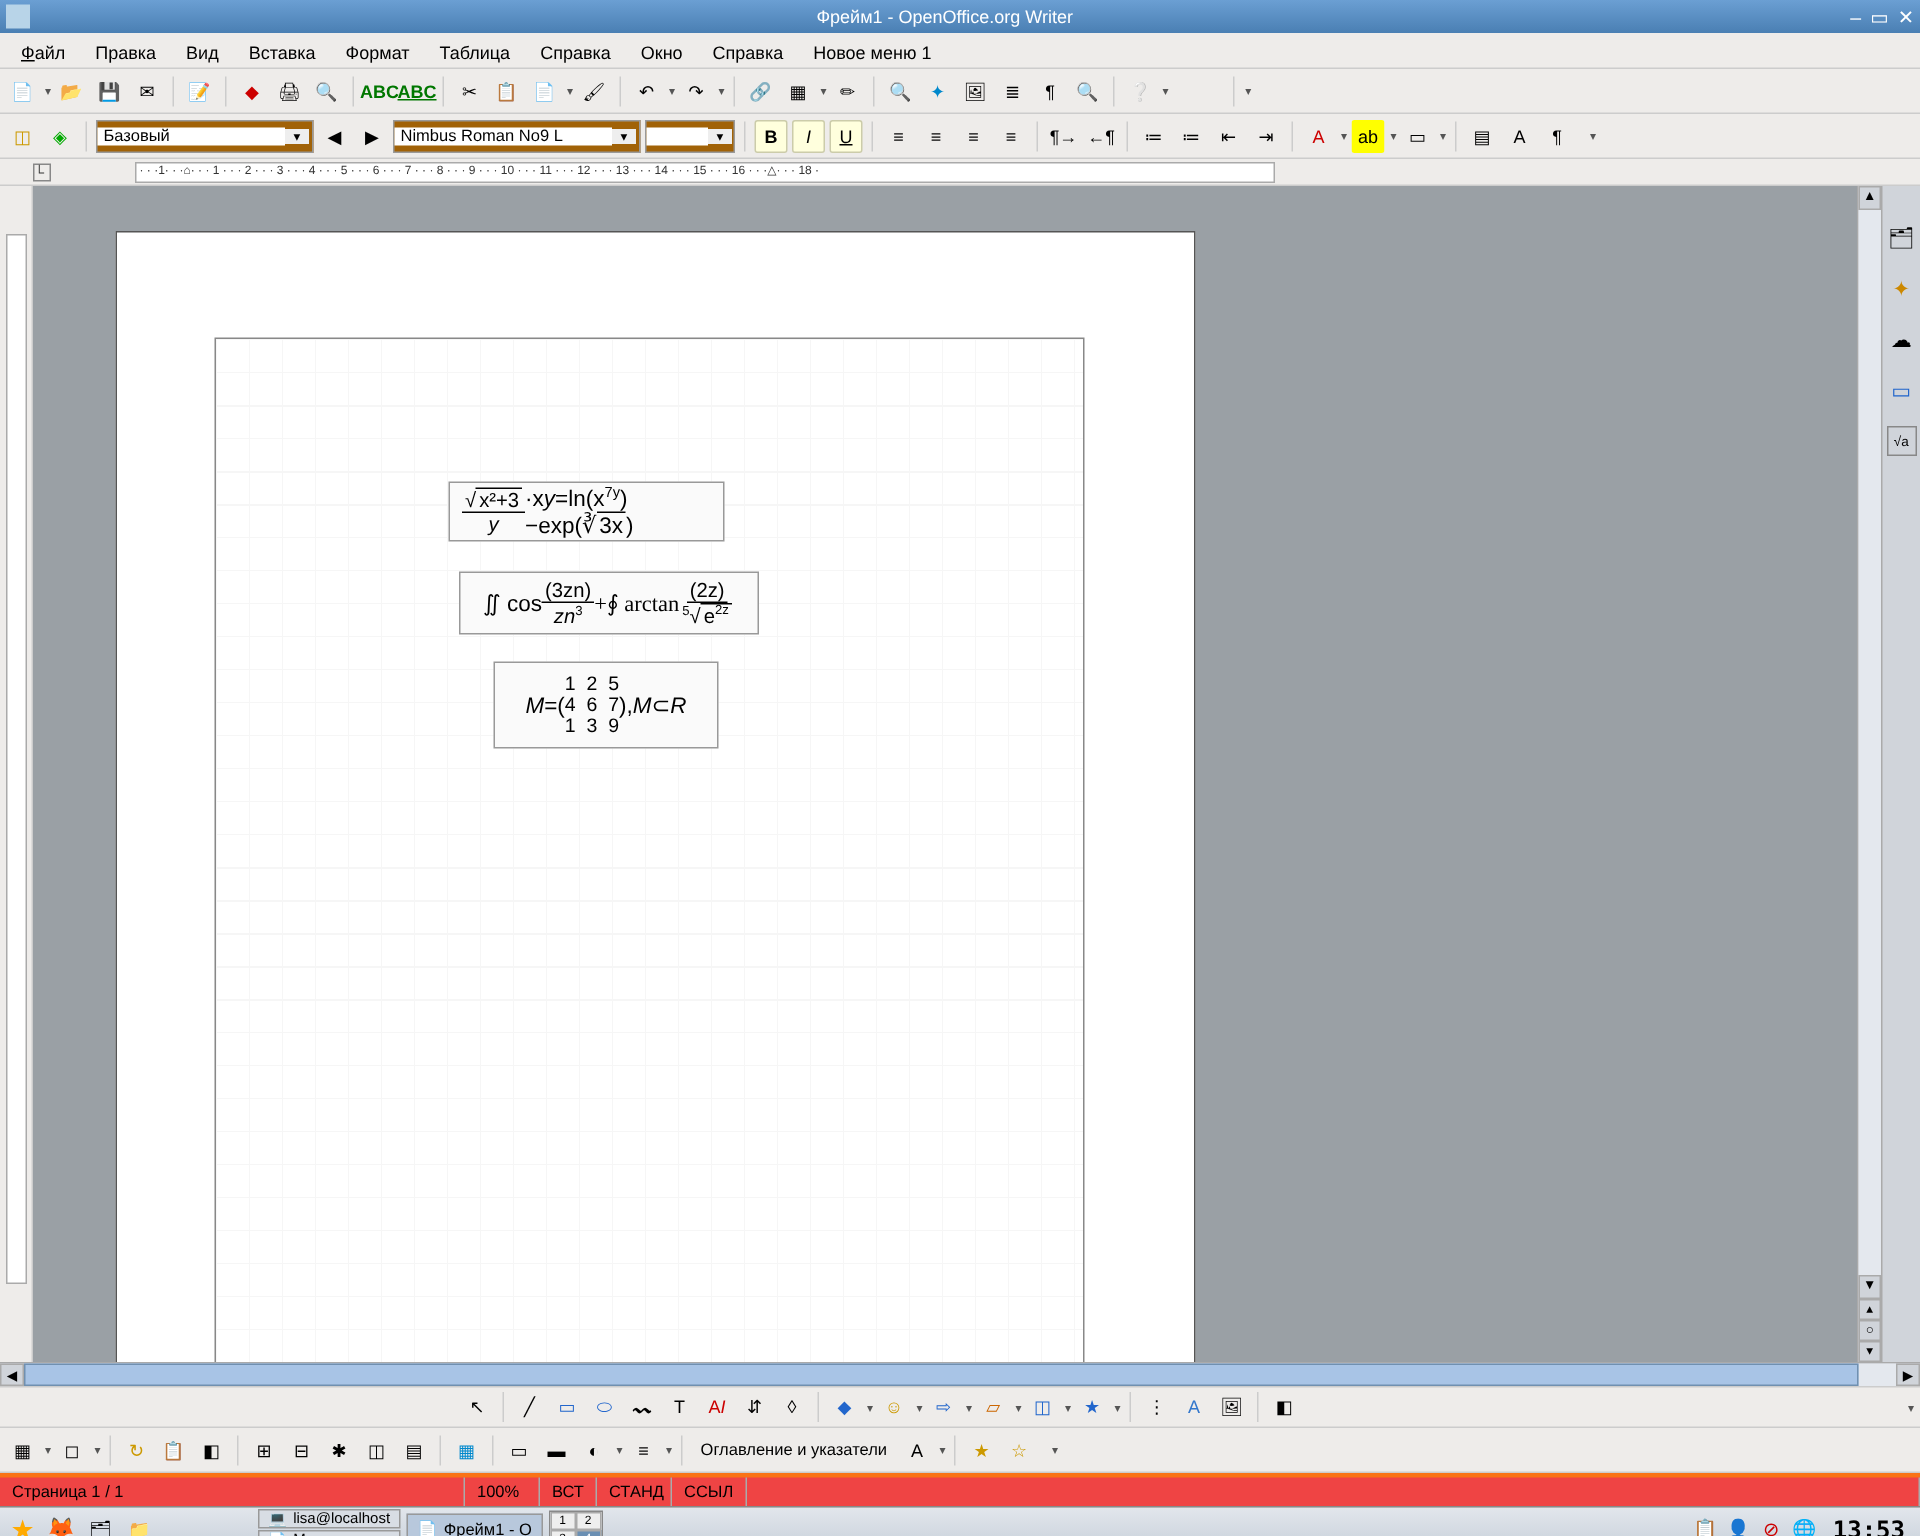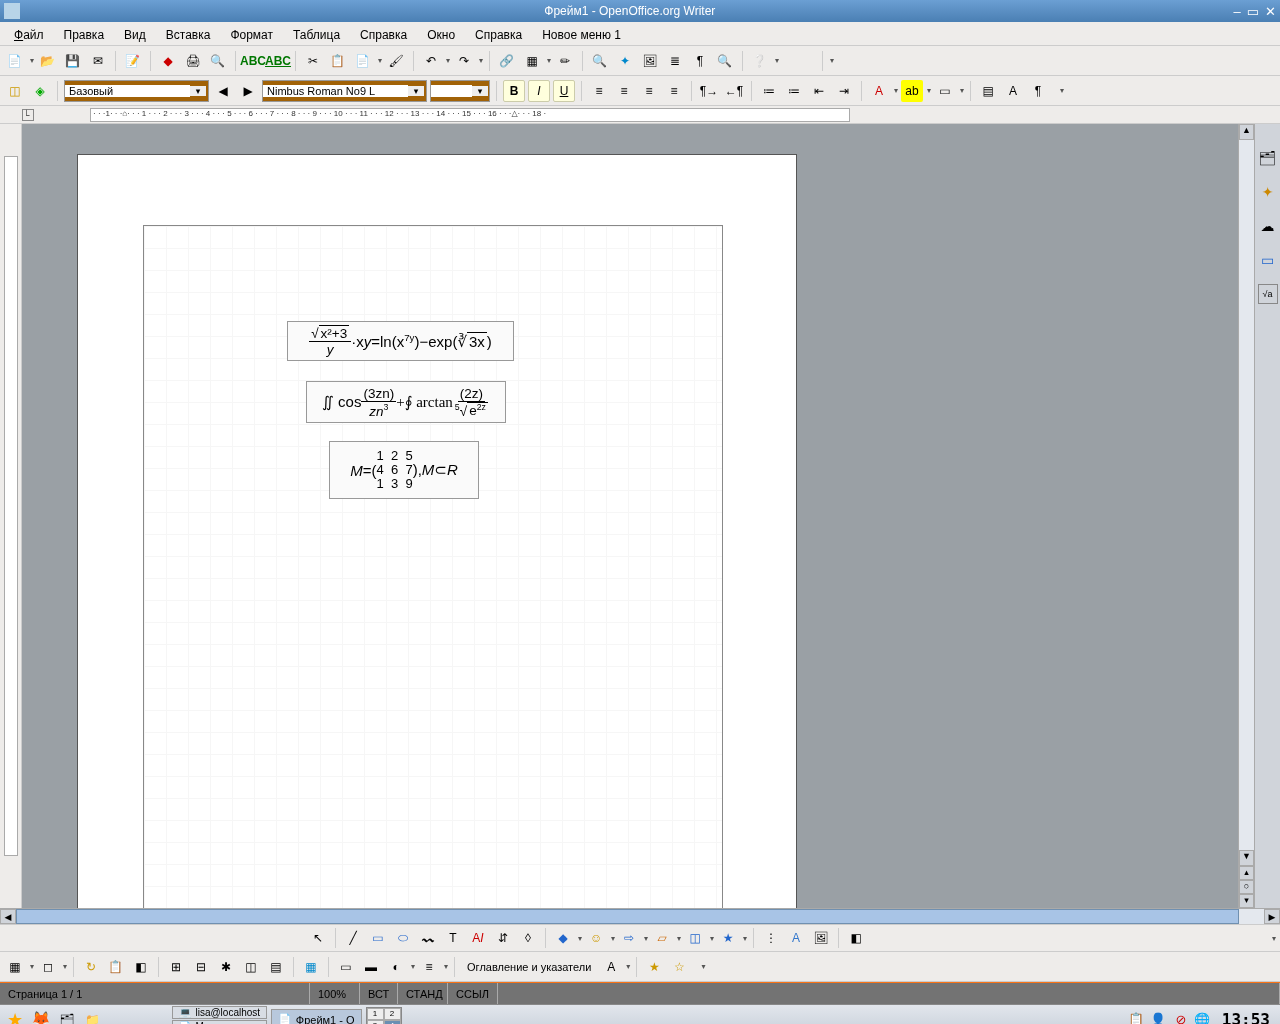--- a/index.html
+++ b/index.html
@@ -46,21 +46,21 @@
 .vscroll .sbtn2 { height: 16px; background: #d0d4da; border: 1px solid #aaa; font-size: 9px; text-align: center; cursor: pointer; }
 .hscroll { height: 16px; background: #d0d4da; display: flex; border-top: 1px solid #aaa; }
 .hscroll .sbtn2 { width: 16px; background: #d0d4da; border: 1px solid #aaa; font-size: 9px; text-align: center; cursor: pointer; line-height: 14px; }
 .hscroll .track { flex: 1; background: #e4e8ee; position: relative; }
 .hscroll .thumb { position: absolute; left: 0; top: 0; bottom: 0; width: 98%; background: #a8c4e6; border: 1px solid #7090b0; }
 
 
 .toolbar-bottom { background: #eeecea; height: 28px; display: flex; align-items: center; padding: 0 4px; border-top: 1px solid #ccc; gap: 3px; justify-content: center; }
 
 
-.statusbar { background: #737373; height: 22px; display: flex; align-items: center; border-top: 1px solid #f97316; font-size: 11px; }
+.statusbar { background: #ef4444; height: 22px; display: flex; align-items: center; border-top: 3px solid #f97316; font-size: 11px; }
 .statusbar .cell { border-right: 1px solid #aaa; padding: 0 8px; height: 100%; display: flex; align-items: center; }
 
 
 .taskbar { background: linear-gradient(#e2e6ec, #c8d0da); height: 30px; display: flex; align-items: center; border-top: 1px solid #888; padding: 0 4px; gap: 4px; }
 .desktop-pager { display: flex; flex-wrap: wrap; width: 36px; height: 26px; border: 1px solid #888; }
 .desktop-pager .dp { width: 17px; height: 12px; border: 1px solid #aaa; font-size: 8px; text-align: center; background: #eee; cursor: pointer; }
 .desktop-pager .dp.active { background: #6a8fb3; color: #fff; }
 .task-item { background: #d8dde4; border: 1px solid #999; padding: 3px 6px; font-size: 11px; cursor: pointer; display: flex; align-items: center; gap: 4px; max-width: 100px; overflow: hidden; white-space: nowrap; height: 22px; }
 .task-item.active { background: #b8c8dc; }
 .task-stack { display: flex; flex-direction: column; gap: 1px; }
@@ -204,21 +204,21 @@
     </div>
     <div class="doc-wrap">
       <div class="ruler-v">
         <div class="ruler-inner-v"></div>
       </div>
       <div class="doc-canvas">
         <div class="page">
           <div class="page-frame">
             <div class="grid-overlay"></div>
 
-            <div class="formula-box" style="left:143px;top:95px;width:227px;height:40px">
+            <div class="formula-box" style="left:155px;top:95px;width:184px;height:40px">
               <span class="frac">
                   <span class="num">√<span class="sqrt-sym">x²+3</span></span>
                   <span class="den"><i>y</i></span>
                 </span>
               <span>·x<i>y</i>=ln(x<sup>7y</sup>)−exp(∛<span class="sqrt-sym">3x</span>)</span>
             </div>
 
             <div class="formula-box" style="left:162px;top:155px;width:200px;height:42px">
               <span>∬ cos</span><span class="frac">
                   <span class="num">(3zn)</span>

